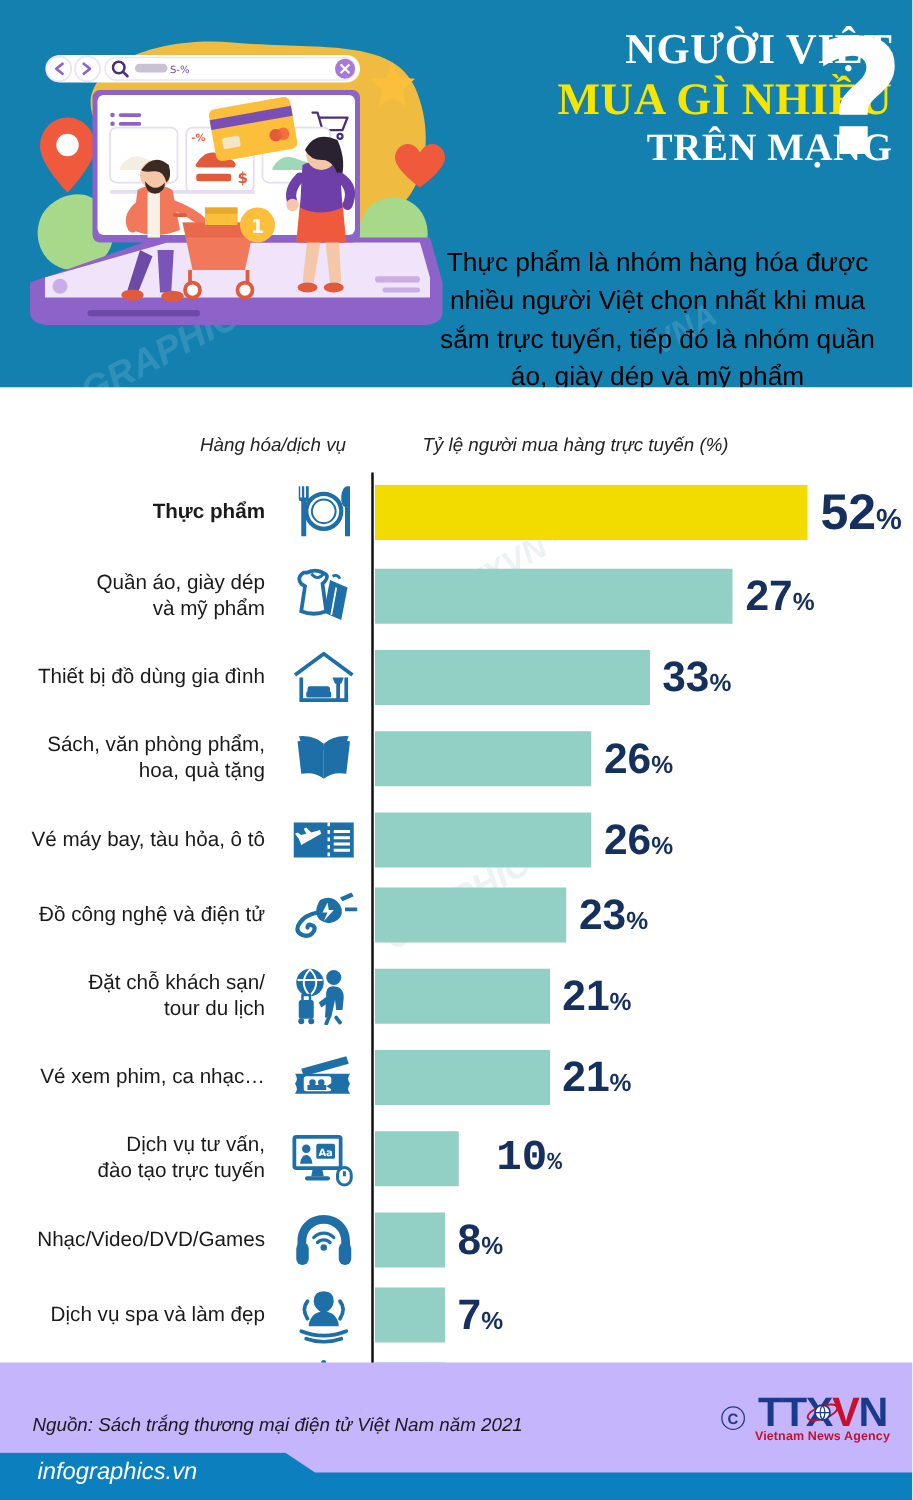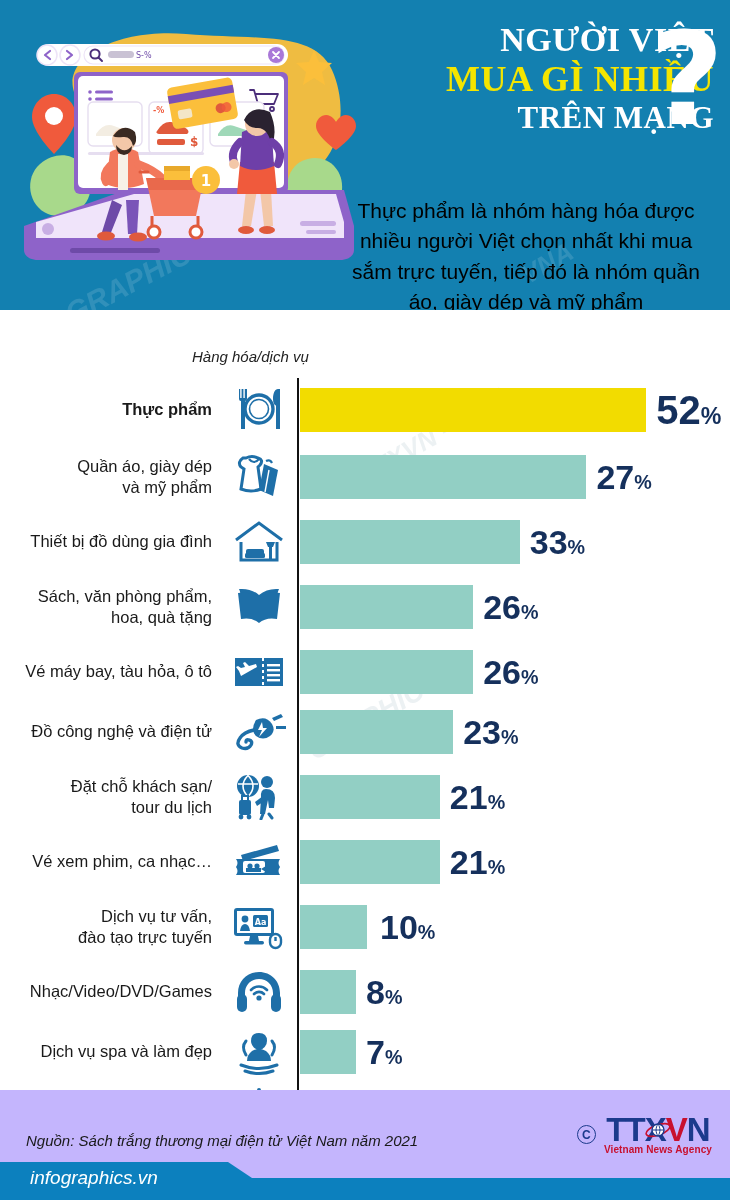--- a/index.html
+++ b/index.html
@@ -51,21 +51,21 @@
     font-size: 21px;
     line-height: 1.45;
   }
   .wm-header {
     position: absolute; color: rgba(255,255,255,.13);
     font-weight: bold; pointer-events: none; user-select: none;
   }
 
   
   .chart-area { position: relative; width: 730px; height: 800px; background: #fff; }
-  .col-headers { position: absolute; top: 8px; left: 0; width: 586px; height: 30px; margin-left: 32px; }
+  .col-headers { position: absolute; top: 8px; left: 0; width: 586px; height: 30px; }
   .hdr {
     position: absolute; font-style: italic; font-size: 15px; color: #222;
   }
   .hdr-left  { left: 160px; top: 30px; }
   .hdr-right { left: 338px; top: 30px; }
 
   .rows { position: absolute; top: 68px; left: 0; width: 730px; }
   .row { position: relative; width: 730px; }
   .row-label {
     position: absolute; right: 518px; top: 50%;
@@ -285,20 +285,21 @@
   </div>
   <div class="qmark">?</div>
 
   <div class="subtitle">Thực phẩm là nhóm hàng hóa được nhiều người Việt chọn nhất khi mua sắm trực tuyến, tiếp đó là nhóm quần áo, giày dép và mỹ phẩm</div>
 </div>
 
 <div class="chart-area">
 
   <div class="col-headers">
     <div class="hdr hdr-left">Hàng hóa/dịch vụ</div>
+    <div class="hdr hdr-right">Tỷ lệ người mua hàng trực tuyến (%)</div>
   </div>
 
   <div class="axis" style="height: 764px;"></div>
 
   <div class="wm-chart" style="left:350px; top:110px; font-size:26px; font-style:italic; transform:rotate(-30deg);">TTXVN – VNA</div>
   <div class="wm-chart" style="left:300px; top:390px; font-size:28px; font-style:italic; transform:rotate(-30deg);">GRAPHICS</div>
 
   <div class="rows" id="rows-container">
       <div class="row first" style="height: 64px;">
         <div class="row-label">
@@ -478,21 +479,21 @@
               <path d="M18 32 h8 l1 5 h-10 z"></path>
               <rect x="12" y="37" width="20" height="3.4" rx="1.7"></rect>
               <g fill="none" stroke="currentColor" stroke-width="2.4">
                 <rect x="38" y="30" width="11" height="14" rx="5.5"></rect>
                 <path d="M43.5 33 v4"></path>
               </g>
             </g>
           </svg>
         </div>
         <div class="bar" style="width: 66.6px;"></div>
-        <div class="bar-value" style="left: 380px;"><span>10</span><span class="pc">%</span></div>
+        <div class="bar-value" style="left: 397px; font-family: Liberation Mono, monospace;"><span>10</span><span class="pc">%</span></div>
       </div>
       <div class="row" style="height: 60px;">
         <div class="row-label">
           <div>Nhạc/Video/DVD/Games</div>
         </div>
         <div class="row-icon">
           <svg width="48" height="44" viewBox="0 0 48 44">
             <g fill="currentColor">
               <path d="M24 2 C12 2 3 11 3 23 v4 h7 v-4 c0 -8 6 -14 14 -14 s14 6 14 14 v4 h7 v-4 C45 11 36 2 24 2 z"></path>
               <rect x="2" y="24" width="10" height="18" rx="5"></rect>

